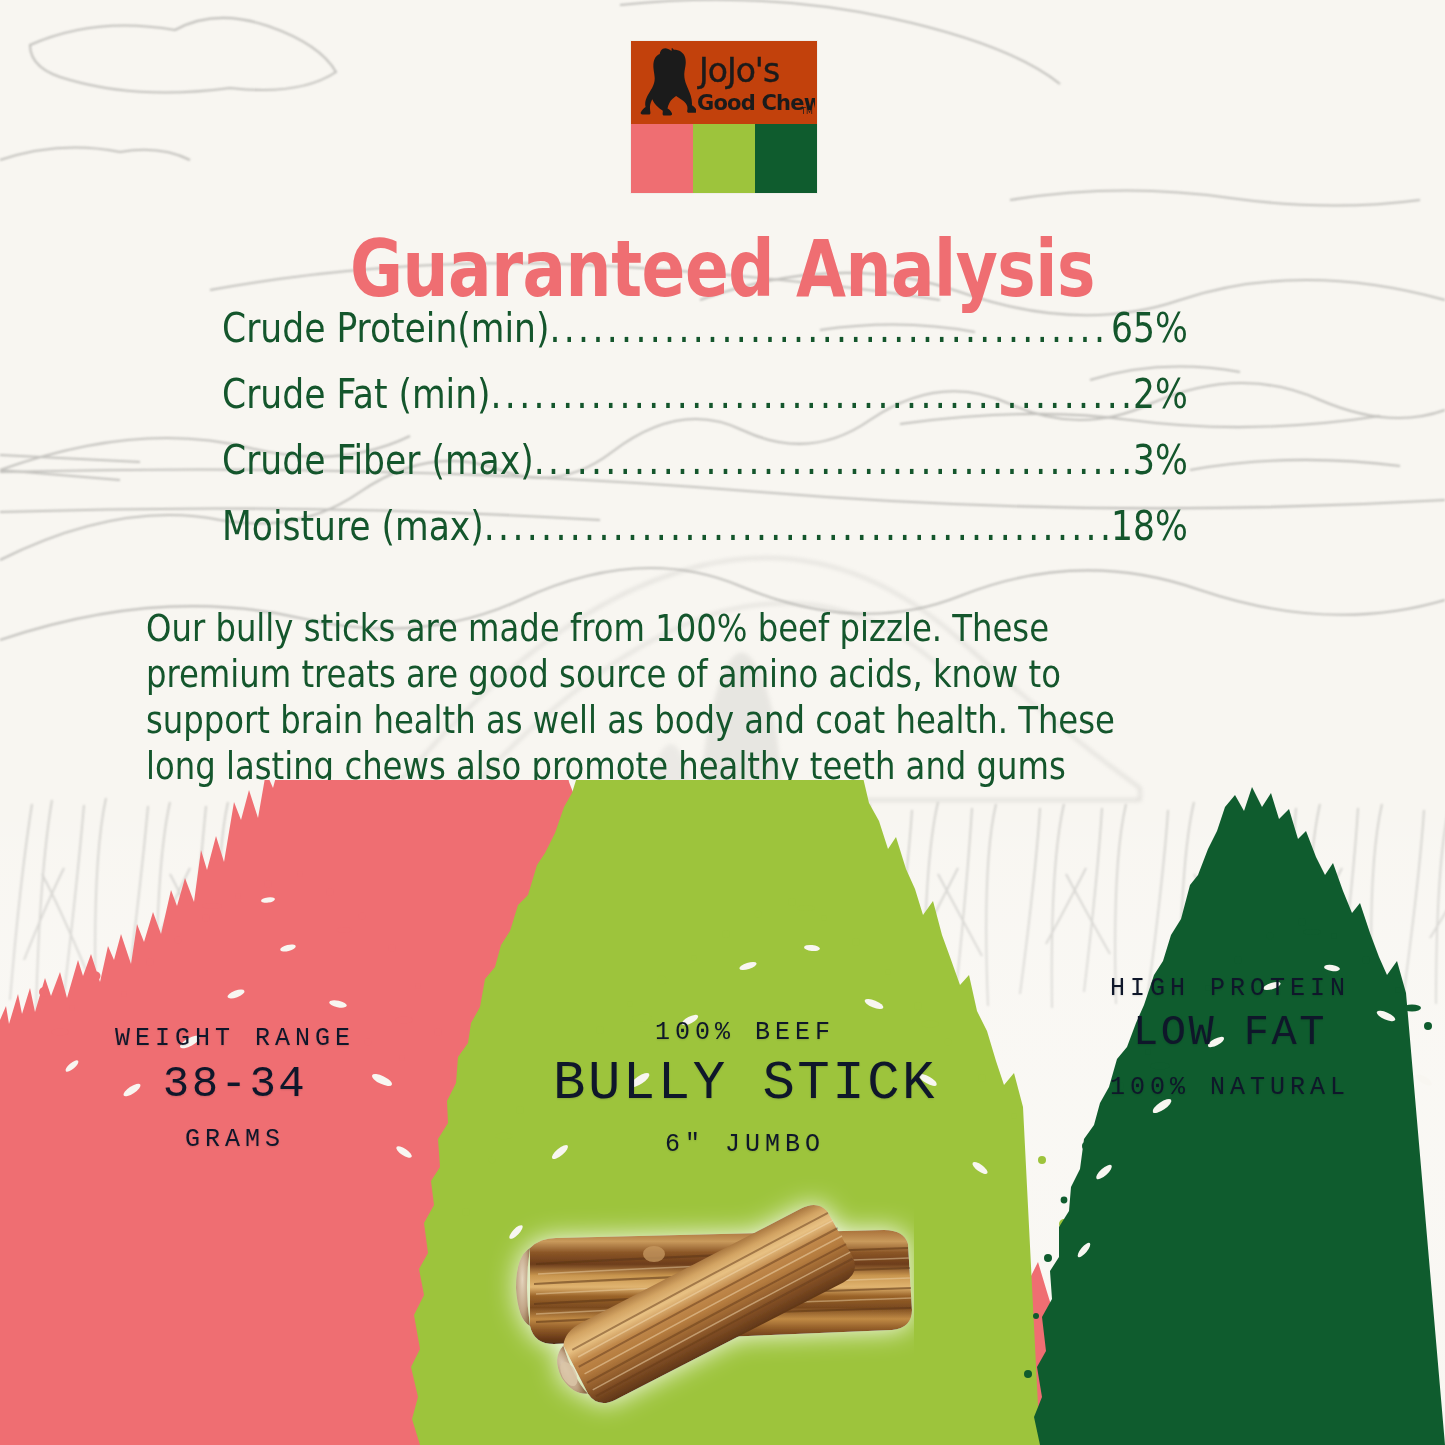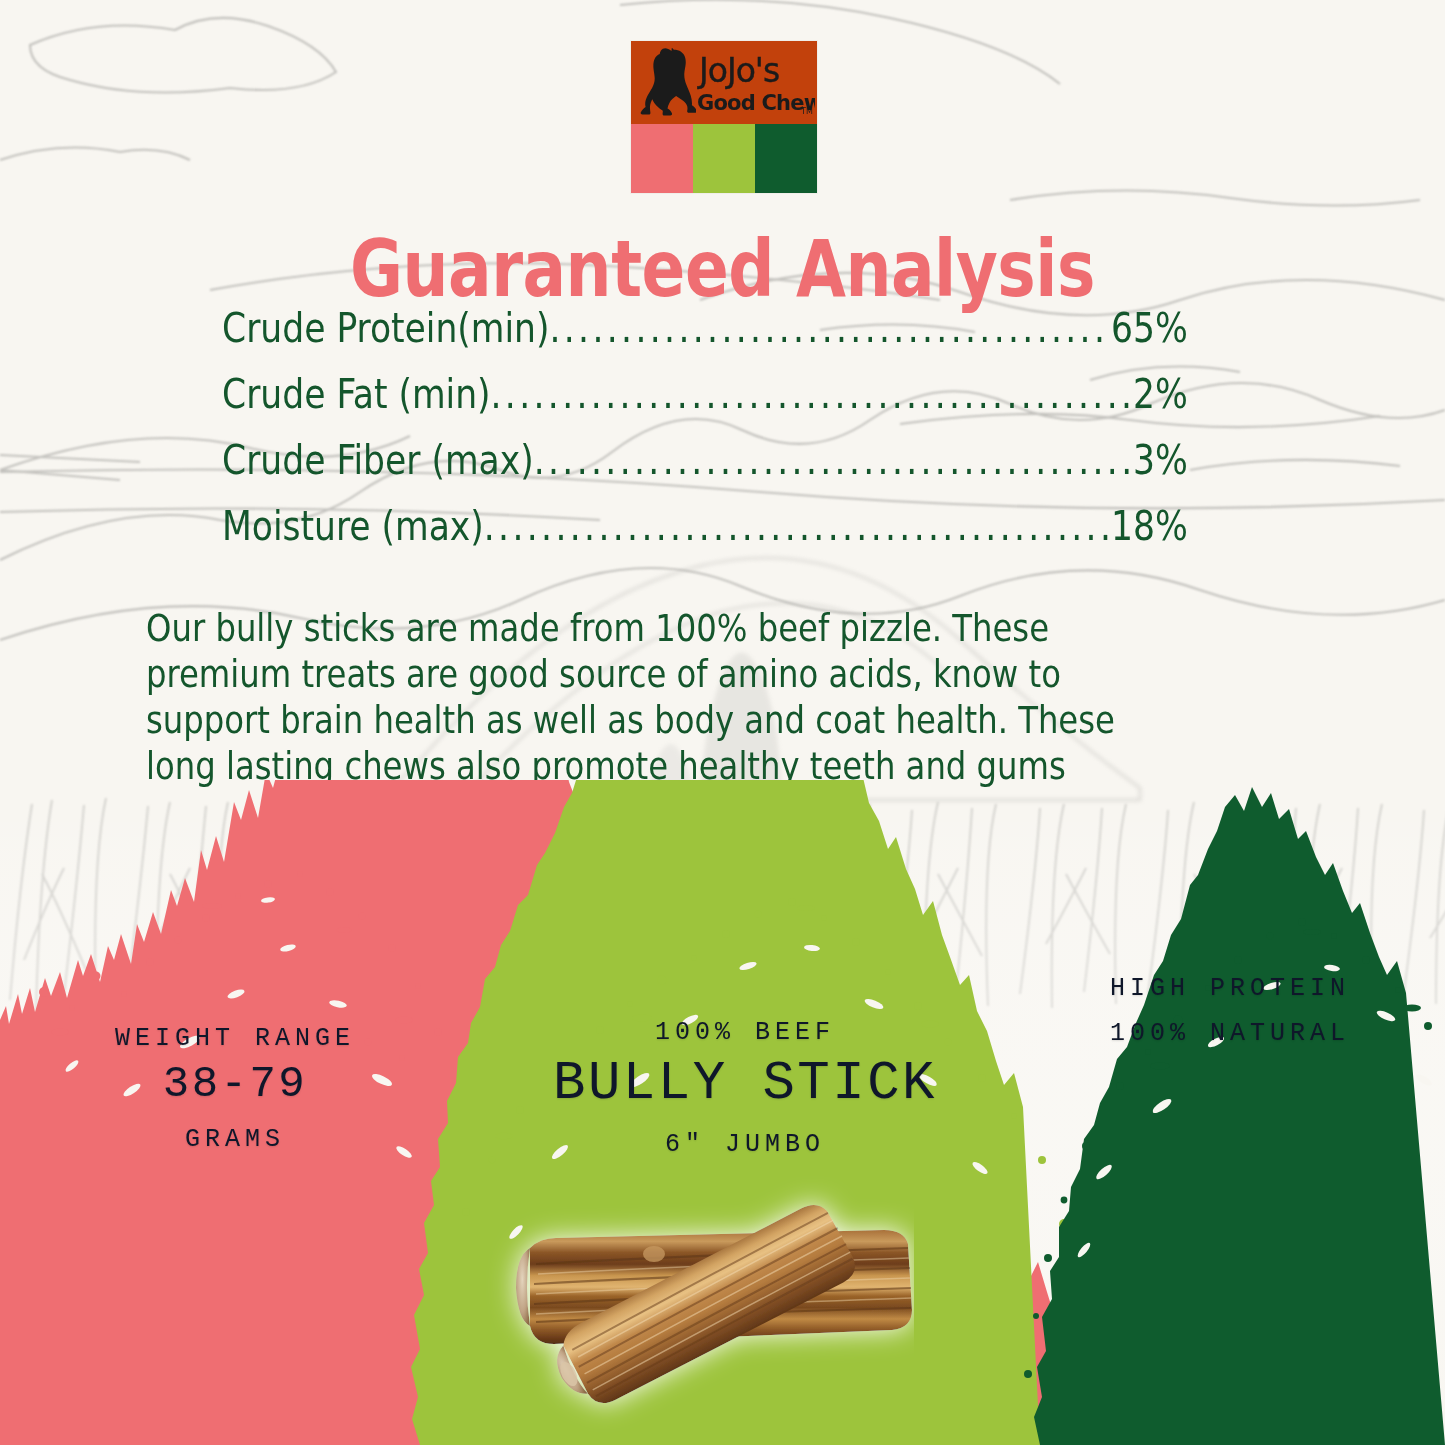--- a/index.html
+++ b/index.html
@@ -374,32 +374,33 @@
       <ellipse cx="1332" cy="188" rx="8" ry="3" transform="rotate(8 1332 188)"></ellipse>
       <ellipse cx="1386" cy="236" rx="10" ry="3.6" transform="rotate(24 1386 236)"></ellipse>
       <ellipse cx="1424" cy="300" rx="9" ry="3.4" transform="rotate(32 1424 300)"></ellipse>
       <ellipse cx="1104" cy="392" rx="10" ry="3.6" transform="rotate(-42 1104 392)"></ellipse>
       <ellipse cx="1084" cy="470" rx="9" ry="3.2" transform="rotate(-50 1084 470)"></ellipse>
     </g>
   </svg>
 
   <div class="cap" id="cap-left">
     <div class="l1">WEIGHT RANGE</div>
-    <div class="l2">38-79</div>
+    <div class="l2">38-34</div>
     <div class="l3">GRAMS</div>
   </div>
 
   <div class="cap" id="cap-mid">
     <div class="l1">100% BEEF</div>
     <div class="l2">BULLY STICK</div>
     <div class="l3">6" JUMBO</div>
   </div>
 
   <div class="cap" id="cap-right">
     <div class="l1">HIGH PROTEIN</div>
+    <div class="l2">LOW FAT</div>
     <div class="l3">100% NATURAL</div>
   </div>
 
   <svg id="product" viewBox="0 0 430 285">
     <defs>
       <filter id="glow" x="-35%" y="-35%" width="170%" height="170%">
         <feGaussianBlur stdDeviation="13" result="b"></feGaussianBlur>
         <feFlood flood-color="#ffffff" flood-opacity="0.95"></feFlood>
         <feComposite in2="b" operator="in"></feComposite>
         <feComposite in="SourceGraphic"></feComposite>

